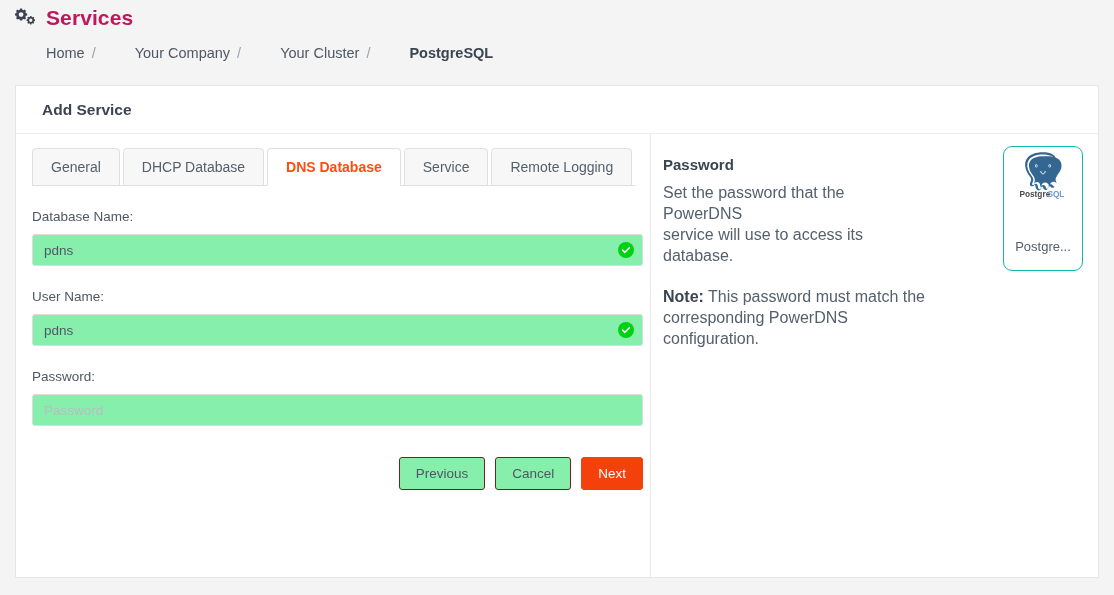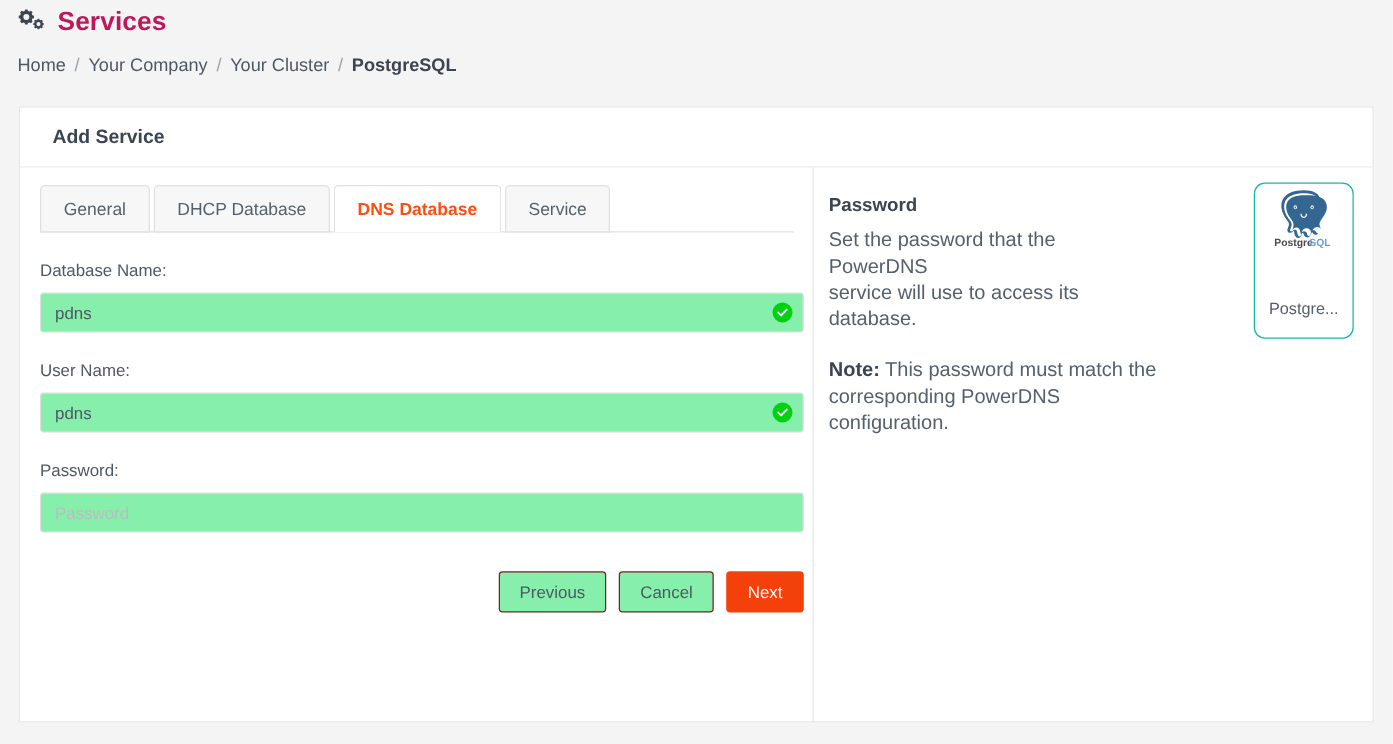--- a/index.html
+++ b/index.html
@@ -29,21 +29,21 @@
 
   
   .breadcrumb {
     padding-left: 14px;
     height: 34px;
     display: flex;
     align-items: center;
     font-size: 14.5px;
     color: #4e5864;
   }
-  .crumb { color: #4e5864; }
+  .crumb { color: #4e5864; margin-left: 32px; }
   .crumb.is-current { font-weight: bold; color: #3b4451; }
   .crumb-sep { color: #9aa3ad; margin: 0 7px; }
 
   
   .card {
     position: absolute;
     left: 15px;
     top: 85px;
     width: 1084px;
     height: 493px;
@@ -261,20 +261,23 @@
         </div>
         <div class="tab">
           <span>DHCP Database</span>
         </div>
         <div class="tab is-active">
           <span>DNS Database</span>
         </div>
         <div class="tab">
           <span>Service</span>
         </div>
+        <div class="tab">
+          <span>Remote Logging</span>
+        </div>
       </div>
 
       <div class="field">
         <div class="field-label">Database Name:</div>
         <div class="input-wrap">
           <input class="text-input" type="text" value="pdns" style="">
           <span class="valid-icon">
             <svg width="10" height="10" viewBox="0 0 10 10" xmlns="http://www.w3.org/2000/svg">
               <path d="M1.6 5.1L3.9 7.3 8.4 2.7" stroke="#ffffff" stroke-width="1.6" fill="none" stroke-linecap="round" stroke-linejoin="round"></path>
             </svg>

